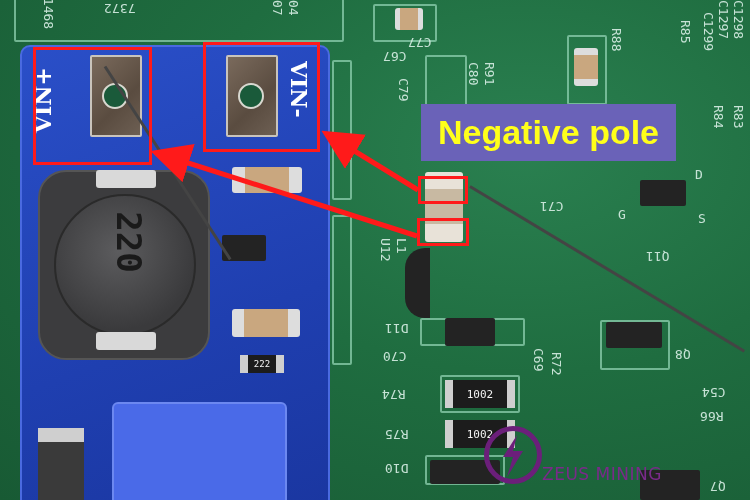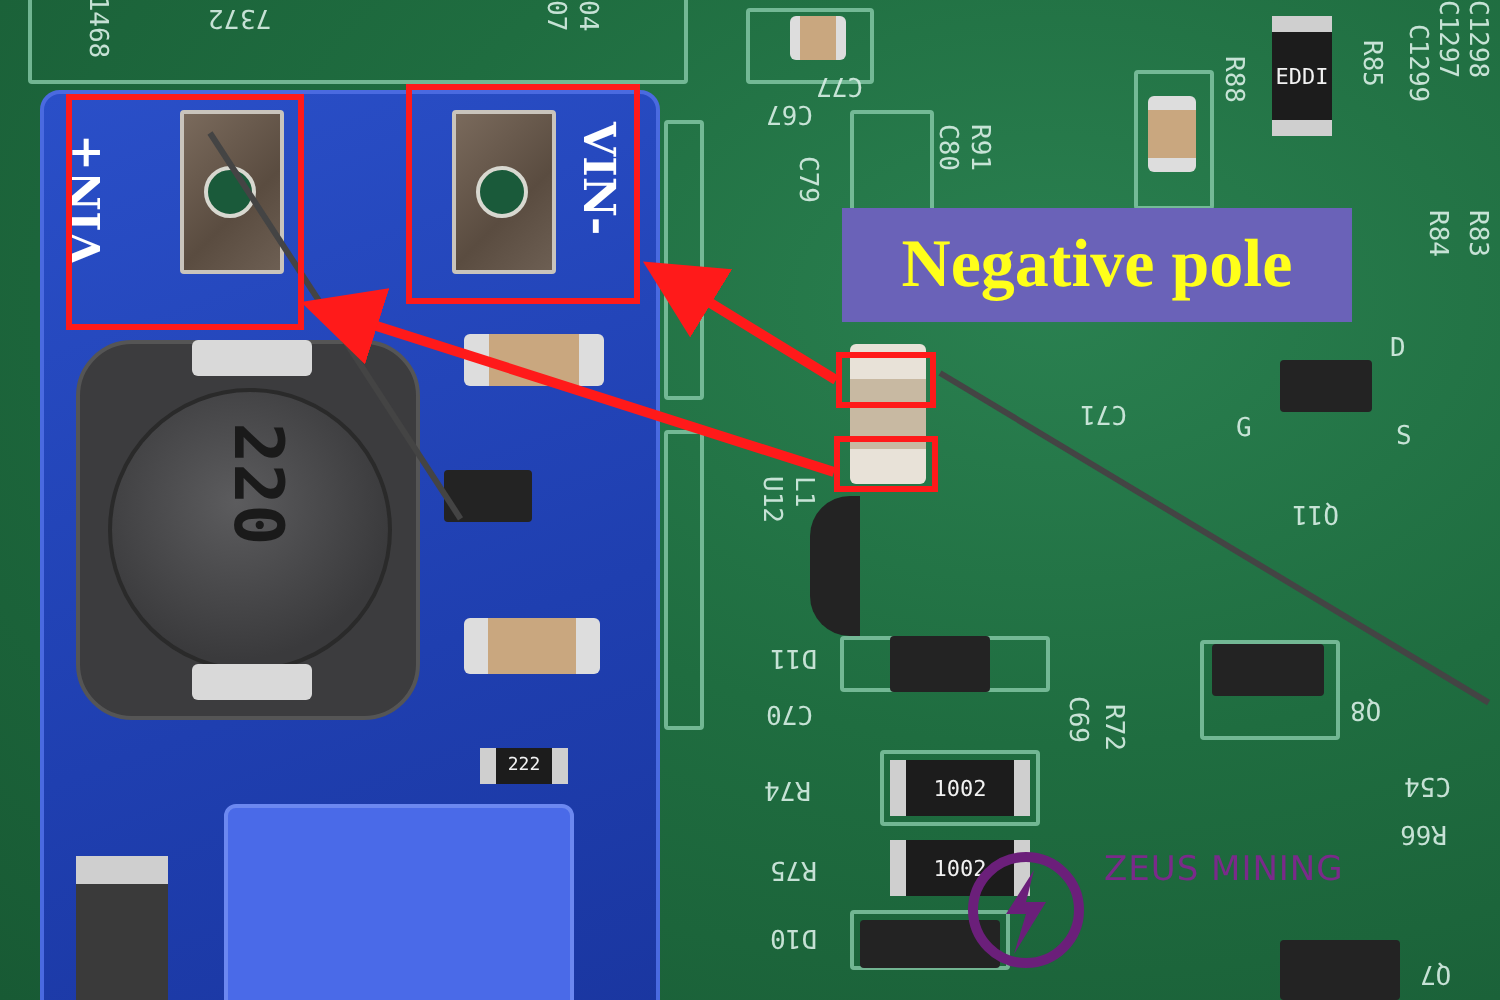--- a/index.html
+++ b/index.html
@@ -41,26 +41,26 @@
   .cap { position:absolute; background: linear-gradient(90deg,#ddd 0 18%,#c9a77f 18% 82%,#ddd 82%); border-radius:3px; }
   .smd-res { position:absolute; background:#1c1c1c; border-left:8px solid #cfcfcf; border-right:8px solid #cfcfcf; color:#f2f2f2; font-family:"DejaVu Sans Mono", monospace; font-size:11px; display:flex; align-items:center; justify-content:center; }
   .ic { position:absolute; background:#232323; border-radius:2px; }
   .pot { position:absolute; left:112px; top:402px; width:175px; height:110px; background:#4a6ae8; border-radius:6px; border:2px solid #6c88f0; }
   .diode { position:absolute; left:38px; top:428px; width:46px; height:80px; background:#3a3a3a; border-top:14px solid #cfcfcf; }
 
   
   .redbox { position: absolute; border: 3px solid #ff1a1a; }
   .label-box {
     position: absolute; background: #6a62b8; color: #ffff1a; font-weight: bold;
-    font-family: Liberation Serif, serif; display: flex; align-items: center; justify-content: center;
+    font-family: Liberation Sans, sans-serif; display: flex; align-items: center; justify-content: center;
   }
   svg.overlay { position: absolute; left: 0; top: 0; }
 
   
-  .wm { position:absolute; left:484px; top:426px; display:flex; align-items:flex-start; gap:10px; }
+  .wm { position:absolute; left:484px; top:426px; display:flex; align-items:flex-end; gap:0; }
   .wm-icon { width:58px; height:58px; border-radius:50%; border:5px solid #6b1f7a; position:relative; }
   .wm-text { color:#7a2a8a; font-family:"DejaVu Sans", sans-serif; line-height:19px; font-size:17px; letter-spacing:0.5px; }
   .wire { position:absolute; background:#444; height:3px; transform-origin:left center; }
 </style>
 </head>
 <body>
 
 <div class="canvas">
 
   <div class="trace" style="left:14px;top:-4px;width:330px;height:46px;"></div>
@@ -107,21 +107,20 @@
   <div class="silk rot180" style="left:385px;top:462px;">D10</div>
   <div class="silk rot180" style="left:675px;top:348px;">Q8</div>
   <div class="silk rot180" style="left:702px;top:386px;">C54</div>
   <div class="silk rot180" style="left:700px;top:410px;">R66</div>
   <div class="silk rot180" style="left:710px;top:480px;">Q7</div>
   <div class="silk rot90" style="left:392px;top:238px;">U12</div>
   <div class="silk rot90" style="left:408px;top:238px;">L1</div>
 
   <div class="cap" style="left:395px;top:8px;width:28px;height:22px;"></div>
   <div class="cap" style="left:574px;top:48px;width:24px;height:38px;background:linear-gradient(180deg,#ddd 0 18%,#c9a77f 18% 82%,#ddd 82%);"></div>
-  <div class="smd-res" style="left:636px;top:8px;width:30px;height:60px;border:none;border-top:8px solid #cfcfcf;border-bottom:8px solid #cfcfcf;">EDDI</div>
   <div class="ic" style="left:640px;top:180px;width:46px;height:26px;"></div>
   <div class="ic" style="left:606px;top:322px;width:56px;height:26px;"></div>
   <div class="ic" style="left:640px;top:470px;width:60px;height:30px;"></div>
   <div class="ic" style="left:445px;top:318px;width:50px;height:28px;"></div>
   <div class="smd-res" style="left:445px;top:380px;width:70px;height:28px;">1002</div>
   <div class="smd-res" style="left:445px;top:420px;width:70px;height:28px;">1002</div>
   <div class="ic" style="left:430px;top:460px;width:70px;height:24px;"></div>
   <div class="ic" style="left:405px;top:248px;width:25px;height:70px;border-radius:20px 0 0 20px;"></div>
 
   <div class="cap" style="left:425px;top:172px;width:38px;height:70px;background:linear-gradient(180deg,#e8e2d8 0 25%,#c8b9a2 25% 75%,#e8e2d8 75%);"></div>
@@ -131,21 +130,21 @@
     <div class="via" style="left:80px;top:36px;"></div>
     <div class="pad" style="left:204px;top:8px;width:52px;height:82px;"></div>
     <div class="via" style="left:216px;top:36px;"></div>
 
     <div class="vin-label" style="left:8px;top:86px;transform:rotate(-90deg);transform-origin:left top;">VIN+</div>
     <div class="vin-label" style="left:290px;top:14px;transform:rotate(90deg);transform-origin:left top;">VIN-</div>
 
     <div class="cap" style="left:210px;top:120px;width:70px;height:26px;"></div>
     <div class="ic" style="left:200px;top:188px;width:44px;height:26px;"></div>
     <div class="cap" style="left:210px;top:262px;width:68px;height:28px;"></div>
-    <div class="smd-res" style="left:218px;top:327px;width:44px;height:18px;font-size:9px;">222</div>
+    <div class="smd-res" style="left:218px;top:308px;width:44px;height:18px;font-size:9px;">222</div>
   </div>
 
   <div class="inductor">
     <div class="tab" style="top:-2px;"></div>
     <div class="core"></div>
     <div class="tab" style="bottom:8px;"></div>
     <div class="ind-text">220</div>
   </div>
 
   <div class="diode"></div>

